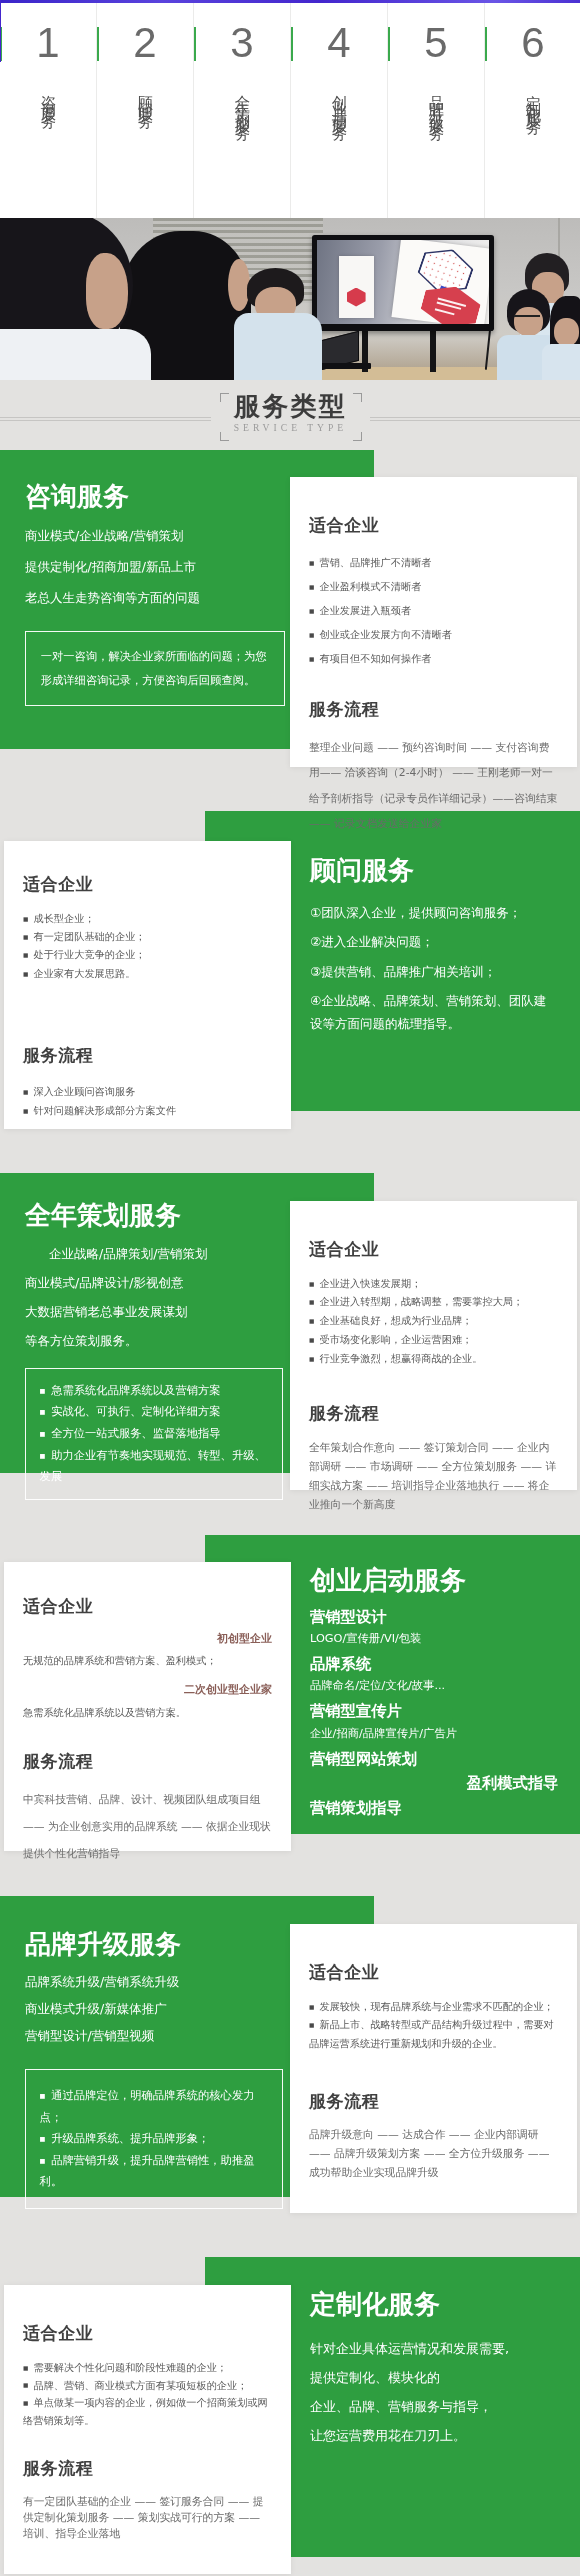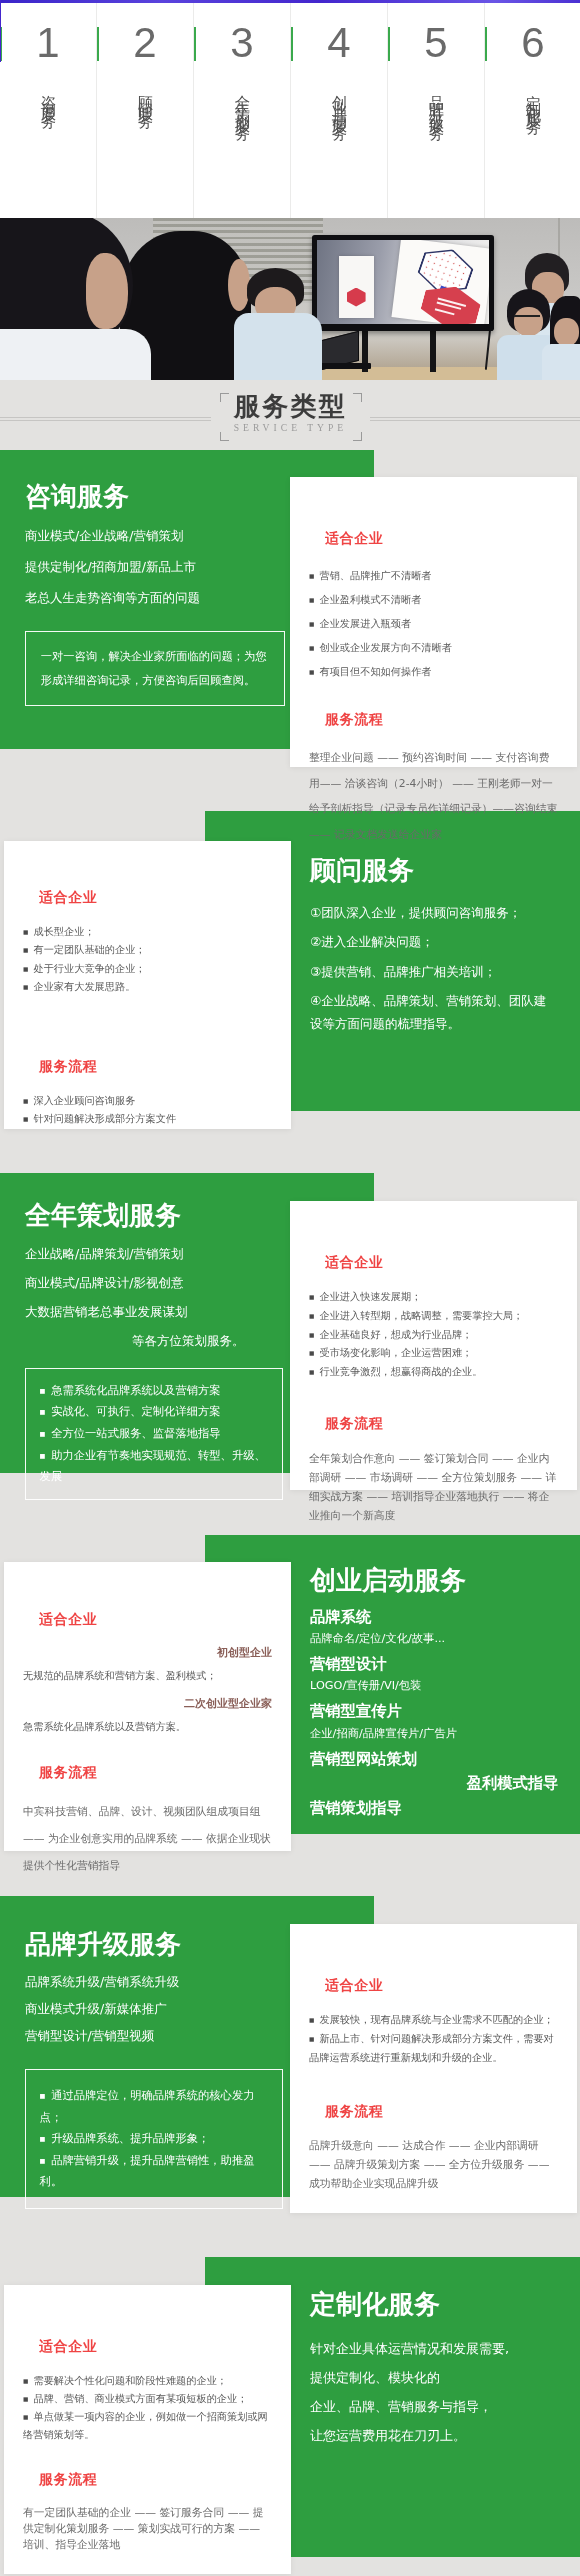--- a/index.html
+++ b/index.html
@@ -92,21 +92,21 @@
   .gline{font-size:12.5px;line-height:31px;color:#fff;}
   .gline6{font-size:13px;line-height:29px;color:#fff;}
   .gbox{margin-top:18px;border:0.6px solid rgba(255,255,255,.95);padding:12.5px 14.7px;font-size:11.3px;line-height:24px;color:#fff;width:229px;}
   .gbox ul{margin:0;padding:0;list-style:none;font-size:11.3px;line-height:21.5px;}
   .gbox li::before{content:"■";font-size:6.2px;margin-right:5.7px;vertical-align:1.1px;}
   .gnum{margin:0;padding:0;list-style:none;font-size:12.5px;line-height:22.6px;}
   .gnum li{margin-bottom:6.8px;}
   .ggroup{margin-bottom:8px;}
   .gsub{font-size:15.3px;font-weight:bold;line-height:19px;margin-bottom:3.4px;}
   .gsline{font-size:11.3px;line-height:17px;}
-  .ctitle{margin:16px;font-size:14px;font-weight:bold;color:#ef4444;letter-spacing:0.6px;}
+  .ctitle{margin:0;font-size:17px;font-weight:bold;color:#404040;letter-spacing:0.6px;}
   .cpad{padding:37px 19px 0 19px;}
   .bl{margin:13.6px 0 0 0;padding:0;list-style:none;font-size:10.2px;color:#5a5a5a;}
   .bl li::before{content:"■";font-size:5.7px;color:#4a4a4a;margin-right:5.1px;vertical-align:1.1px;}
   .lh43 li{line-height:24px;} .lh31 li{line-height:17.5px;} .lh33 li{line-height:18.7px;} .lh30 li{line-height:17px;}
   .flow-t{margin-top:27px;}
   .flowtext{margin:13.6px 0 0 0;font-size:10.8px;color:#6a6a6a;}
   .flh45{line-height:25.5px;} .flh34{line-height:19px;} .flh47{line-height:27px;} .flh33{line-height:18.7px;} .flh28{line-height:16px;}
   .brown{font-size:11px;font-weight:bold;color:#8a5f58;margin-top:12.5px;text-align:right;}
   .bpara{font-size:10.2px;color:#5a5a5a;line-height:17px;margin-top:6.8px;}
 </style>
@@ -263,24 +263,24 @@
       <ul class="bl lh31" style="margin-top:16px;">
         <li>深入企业顾问咨询服务</li>
         <li>针对问题解决形成部分方案文件</li>
       </ul>
     </div>
   </div>
 
   <div class="gpanel" style="left:0;top:1173px;width:374px;height:300px;">
     <div class="gpad-l" style="padding-top:28px;">
       <h2 class="gtitle">全年策划服务</h2>
-      <div class="gline" style="line-height:29px;">企业战略/品牌策划/营销策划</div>
+      <div class="gline" style="line-height:29px;margin-left:24px;">企业战略/品牌策划/营销策划</div>
       <div class="gline" style="line-height:29px;">商业模式/品牌设计/影视创意</div>
       <div class="gline" style="line-height:29px;">大数据营销老总事业发展谋划</div>
-      <div class="gline" style="line-height:29px;text-align:center;">等各方位策划服务。</div>
+      <div class="gline" style="line-height:29px;">等各方位策划服务。</div>
       <div class="gbox" style="margin-top:12.5px;padding:11.3px 13.6px;">
         <ul>
           <li>急需系统化品牌系统以及营销方案</li>
           <li>实战化、可执行、定制化详细方案</li>
           <li>全方位一站式服务、监督落地指导</li>
           <li>助力企业有节奏地实现规范、转型、升级、发展</li>
         </ul>
       </div>
     </div>
   </div>
@@ -296,26 +296,26 @@
       </ul>
       <h3 class="ctitle" style="margin-top:33px;">服务流程</h3>
       <p class="flowtext flh34">全年策划合作意向 —— 签订策划合同 —— 企业内部调研 —— 市场调研 —— 全方位策划服务 —— 详细实战方案 —— 培训指导企业落地执行 —— 将企业推向一个新高度</p>
     </div>
   </div>
 
   <div class="gpanel" style="left:205px;top:1535px;width:376px;height:299px;">
     <div class="gpad-r" style="padding-top:31px;">
       <h2 class="gtitle" style="margin-bottom:12.5px;">创业启动服务</h2>
       <div class="ggroup">
+        <div class="gsub">营销型设计</div>
+        <div class="gsline">LOGO/宣传册/VI/包装</div>
+      </div>
+      <div class="ggroup">
         <div class="gsub">品牌系统</div>
         <div class="gsline">品牌命名/定位/文化/故事...</div>
-      </div>
-      <div class="ggroup">
-        <div class="gsub">营销型设计</div>
-        <div class="gsline">LOGO/宣传册/VI/包装</div>
       </div>
       <div class="ggroup">
         <div class="gsub">营销型宣传片</div>
         <div class="gsline">企业/招商/品牌宣传片/广告片</div>
       </div>
       <div class="gsub" style="margin-bottom:5.7px;">营销型网站策划</div>
       <div class="gsub" style="margin-bottom:5.7px;text-align:right;">盈利模式指导</div>
       <div class="gsub">营销策划指导</div>
     </div>
   </div>
@@ -344,21 +344,21 @@
           <li>品牌营销升级，提升品牌营销性，助推盈利。</li>
         </ul>
       </div>
     </div>
   </div>
   <div class="card" style="left:290px;top:1924px;width:287px;height:289px;">
     <div class="cpad">
       <h3 class="ctitle">适合企业</h3>
       <ul class="bl lh33">
         <li>发展较快，现有品牌系统与企业需求不匹配的企业；</li>
-        <li>新品上市、针对问题解决形成部分方案文件，需要对品牌运营系统进行重新规划和升级的企业。</li>
+        <li>新品上市、战略转型或产品结构升级过程中，需要对品牌运营系统进行重新规划和升级的企业。</li>
       </ul>
       <h3 class="ctitle" style="margin-top:36px;">服务流程</h3>
       <p class="flowtext flh33">品牌升级意向 —— 达成合作 —— 企业内部调研 —— 品牌升级策划方案 —— 全方位升级服务 —— 成功帮助企业实现品牌升级</p>
     </div>
   </div>
 
   <div class="gpanel" style="left:205px;top:2257px;width:376px;height:300px;">
     <div class="gpad-r" style="padding-top:33px;">
       <h2 class="gtitle" style="margin-bottom:14.7px;">定制化服务</h2>
       <div class="gline6">针对企业具体运营情况和发展需要,</div>

